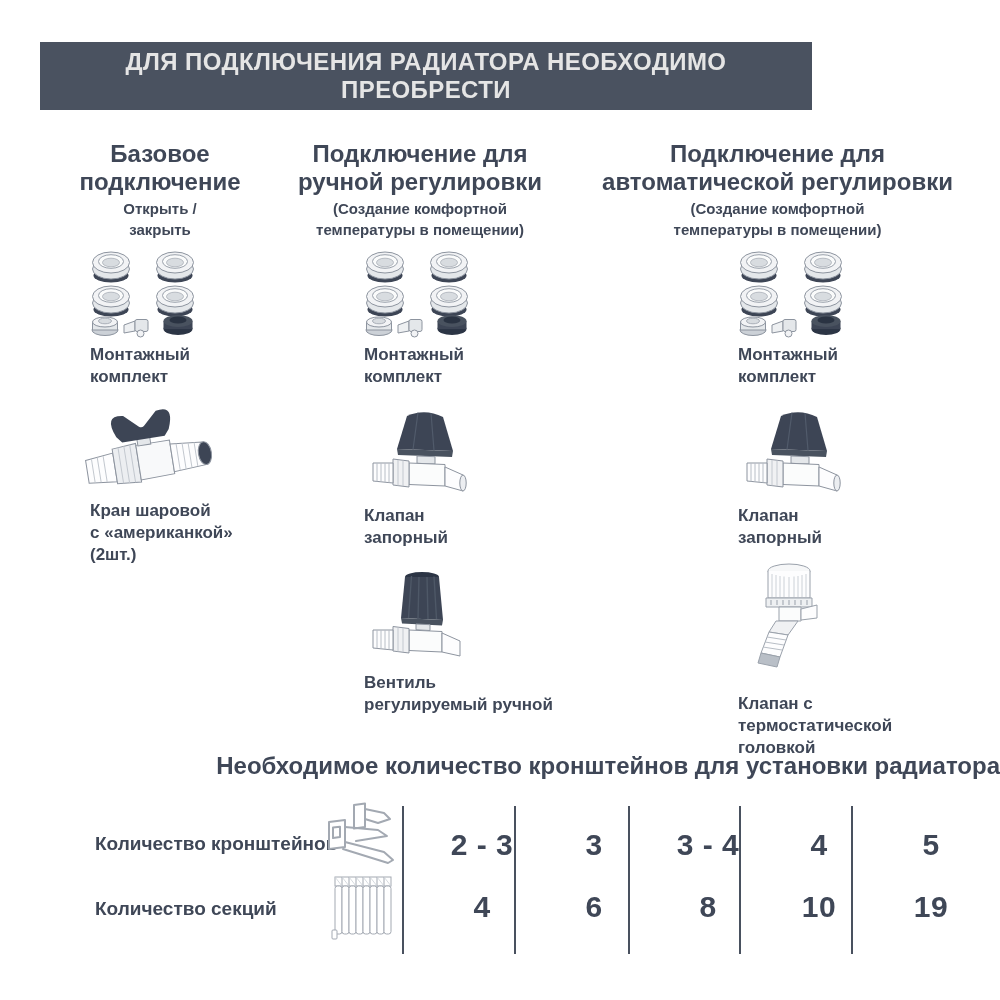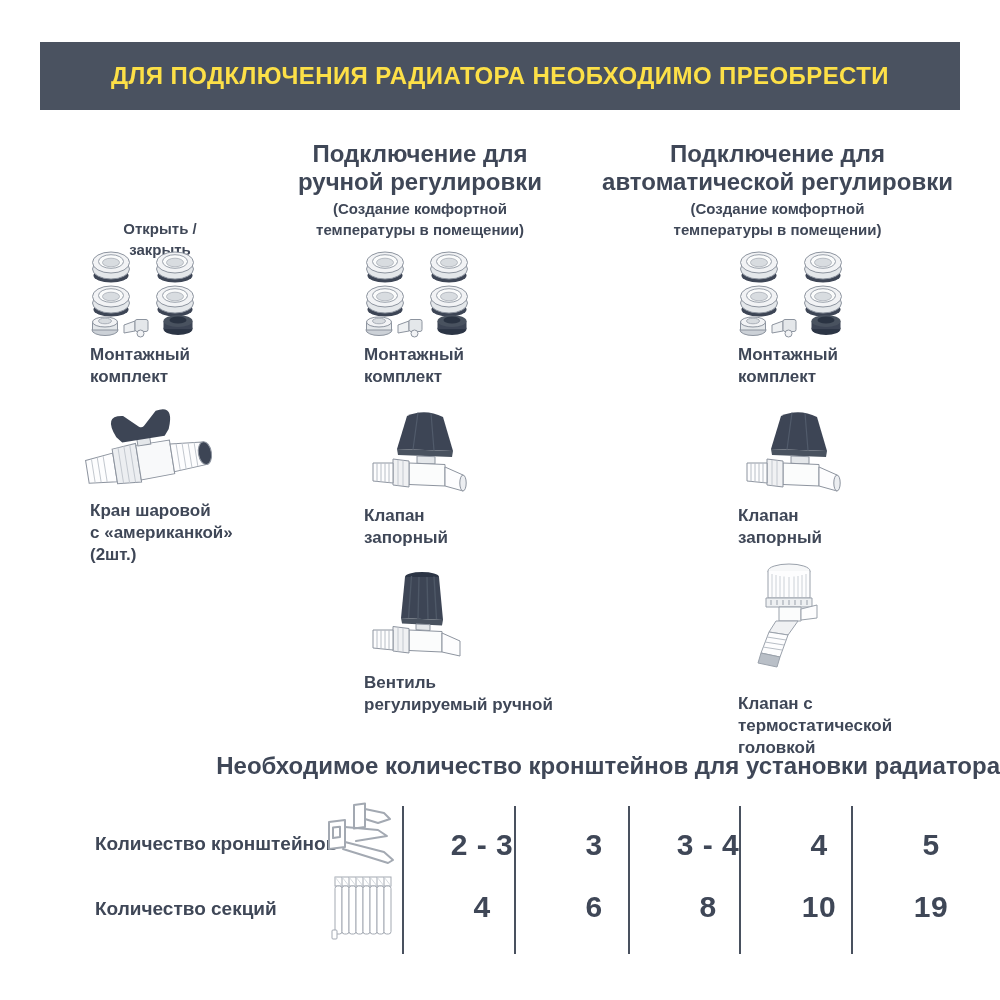--- a/index.html
+++ b/index.html
@@ -1,36 +1,36 @@
 <!DOCTYPE html>
 <html><head>
 <meta charset="utf-8">
 <style>
   html,body { margin:0; padding:0; background:#ffffff; }
   .page {
     position:relative; width:1000px; height:1000px; background:#ffffff;
     font-family:"Liberation Sans", sans-serif; color:#3f4757; overflow:hidden;
   }
   .banner {
-    position:absolute; left:40px; top:42px; width:920px; height:68px;
-    background:#4a5260; color:#fde047; display:flex; align-items:center; justify-content:center;
+    position:absolute; left:40px; top:42px; width:772px; height:68px;
+    background:#4a5260; color:#e5e5e5; display:flex; align-items:center; justify-content:center;
     font-size:24px; font-weight:bold; letter-spacing:.4px; text-align:center;
   }
   .col-title {
     position:absolute; top:140px; font-size:24px; line-height:28px; font-weight:bold;
     text-align:center; white-space:pre-line;
   }
   .t1 { left:20px;  width:280px; }
   .t2 { left:255px; width:330px; }
   .t3 { left:555px; width:445px; }
   .col-sub {
     position:absolute; top:198px; font-size:15px; line-height:21px; font-weight:bold;
     text-align:center; white-space:pre-line;
   }
-  .s1 { left:20px;  width:280px;margin-top:20px; }
+  .s1 { left:20px;  width:280px; }
   .s2 { left:255px; width:330px; }
   .s3 { left:555px; width:445px; }
   .kit-svg { position:absolute; top:248px; width:132px; height:92px; }
   .k1 { left:88px; } .k2 { left:362px; } .k3 { left:736px; }
   .kit-label, .item-label {
     position:absolute; font-size:17px; line-height:22px; font-weight:bold; white-space:pre-line;
   }
   .kl1 { left:90px;  top:344px; } .kl2 { left:364px; top:344px; } .kl3 { left:738px; top:344px; }
   .ball-svg    { position:absolute; left:78px;  top:400px; width:148px; height:96px; }
   .shut-svg2   { position:absolute; left:368px; top:406px; width:110px; height:98px; }
@@ -172,20 +172,22 @@
         <rect x="53" y="12" width="7" height="48" rx="2.5"></rect>
         <rect x="1" y="56" width="5" height="9" rx="1"></rect>
       </g>
     </defs>
   </svg>
 
   <div class="banner">
     <span>ДЛЯ ПОДКЛЮЧЕНИЯ РАДИАТОРА НЕОБХОДИМО ПРЕОБРЕСТИ</span>
   </div>
 
+  <div class="col-title t1">Базовое
+подключение</div>
   <div class="col-title t2">Подключение для
 ручной регулировки</div>
   <div class="col-title t3">Подключение для
 автоматической регулировки</div>
 
   <div class="col-sub s1">Открыть /
 закрыть</div>
   <div class="col-sub s2">(Создание комфортной
 температуры в помещении)</div>
   <div class="col-sub s3">(Создание комфортной

